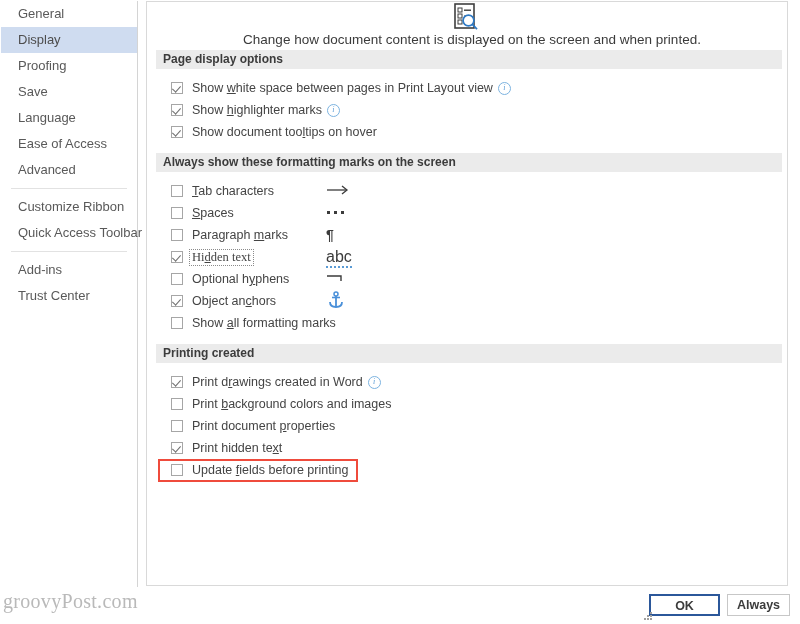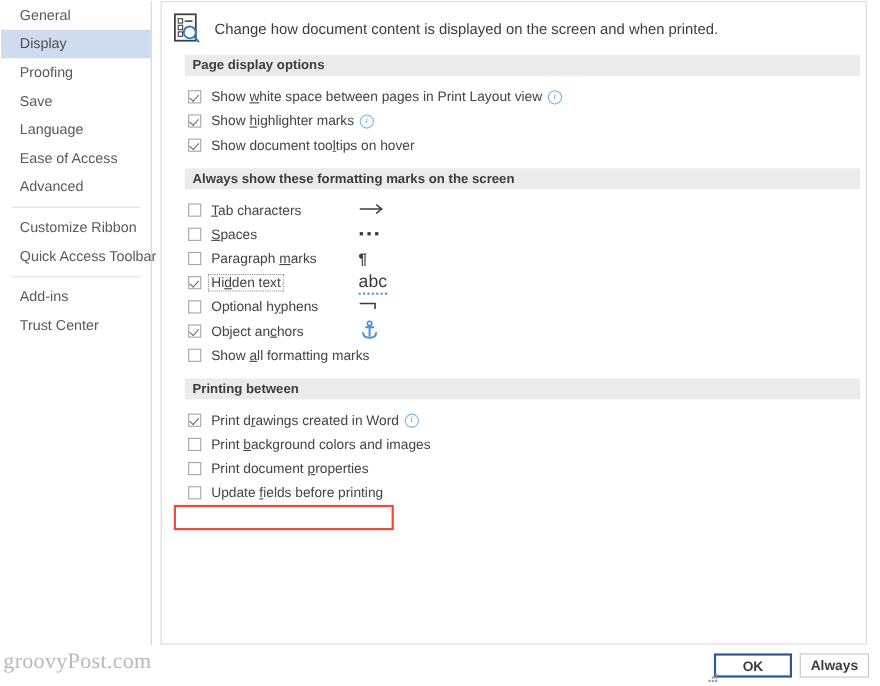--- a/index.html
+++ b/index.html
@@ -38,29 +38,29 @@
   #pane{
     position:absolute; left:146px; top:1px; width:642px; height:585px;
     background:#ffffff;
     border:1px solid #d9d9d9;
     box-sizing:border-box;
     overflow:hidden;
   }
   
   #pane-header{
     display:flex; align-items:center;
-    height:48px; padding-left:10px;
+    height:48px; padding-left:10px;flex-direction:column;
   }
   #header-icon{ width:28px;height:30px;flex:0 0 auto;margin-right:10px;position:relative;}
   #header-text{ font-size:13.5px;color:#3b3b3b; }
   
   .section-bar{
     background:#ebebeb;
     height:19px; line-height:19px;
-    margin:0 5px 0 21px;
+    margin:0 5px 0 9px;
     padding-left:7px;
     font-weight:bold;
     font-size:12px;
     color:#3c3c3c;
   }
   .section-body{ padding:8px 0 10px 9px; }
   
   .cb-row{
     display:flex; align-items:center;
     height:22px;
@@ -88,20 +88,21 @@
   .cb-label{
     font-size:12.5px;
     color:#444444;
     white-space:nowrap;
   }
   .cb-label u{ text-decoration:underline; }
   .cb-label.focus-box{
     border:1px dotted #8a8a8a;
     padding:0 2px;
     margin:0 -3px;
+    font-family:Liberation Serif, serif;
   }
   .sym{
     position:absolute;
     left:170px;
     font-size:13px;
     color:#3b3b3b;
     text-align:left;
     width:40px;
   }
   .info-i{
@@ -261,34 +262,38 @@
                 <line x1="10" y1="5" x2="10" y2="15" stroke="#4a90d9" stroke-width="1.8"></line>
                 <line x1="6" y1="6.5" x2="14" y2="6.5" stroke="#4a90d9" stroke-width="1.6"></line>
                 <path d="M4,11 Q4,16 10,16 Q16,16 16,11" fill="none" stroke="#4a90d9" stroke-width="1.8"></path>
               </svg></span>
           </div>
           <div class="cb-row">
             <div class="cb"></div>
             <span class="cb-label">Show <u>a</u>ll formatting marks</span>
           </div>
         </div>
-        <div class="section-bar">Printing between</div>
+        <div class="section-bar">Printing created</div>
         <div class="section-body">
           <div class="cb-row">
             <div class="cb checked"></div>
             <span class="cb-label">Print d<u>r</u>awings created in Word</span>
             <span class="info-i">i</span>
           </div>
           <div class="cb-row">
             <div class="cb"></div>
             <span class="cb-label">Print <u>b</u>ackground colors and images</span>
           </div>
           <div class="cb-row">
             <div class="cb"></div>
             <span class="cb-label">Print document <u>p</u>roperties</span>
+          </div>
+          <div class="cb-row">
+            <div class="cb checked"></div>
+            <span class="cb-label">Print hidden te<u>x</u>t</span>
           </div>
           <div class="cb-row">
             <div class="cb"></div>
             <span class="cb-label">Update <u>f</u>ields before printing</span>
           </div>
         </div>
       </div>
 
   </div>
 

